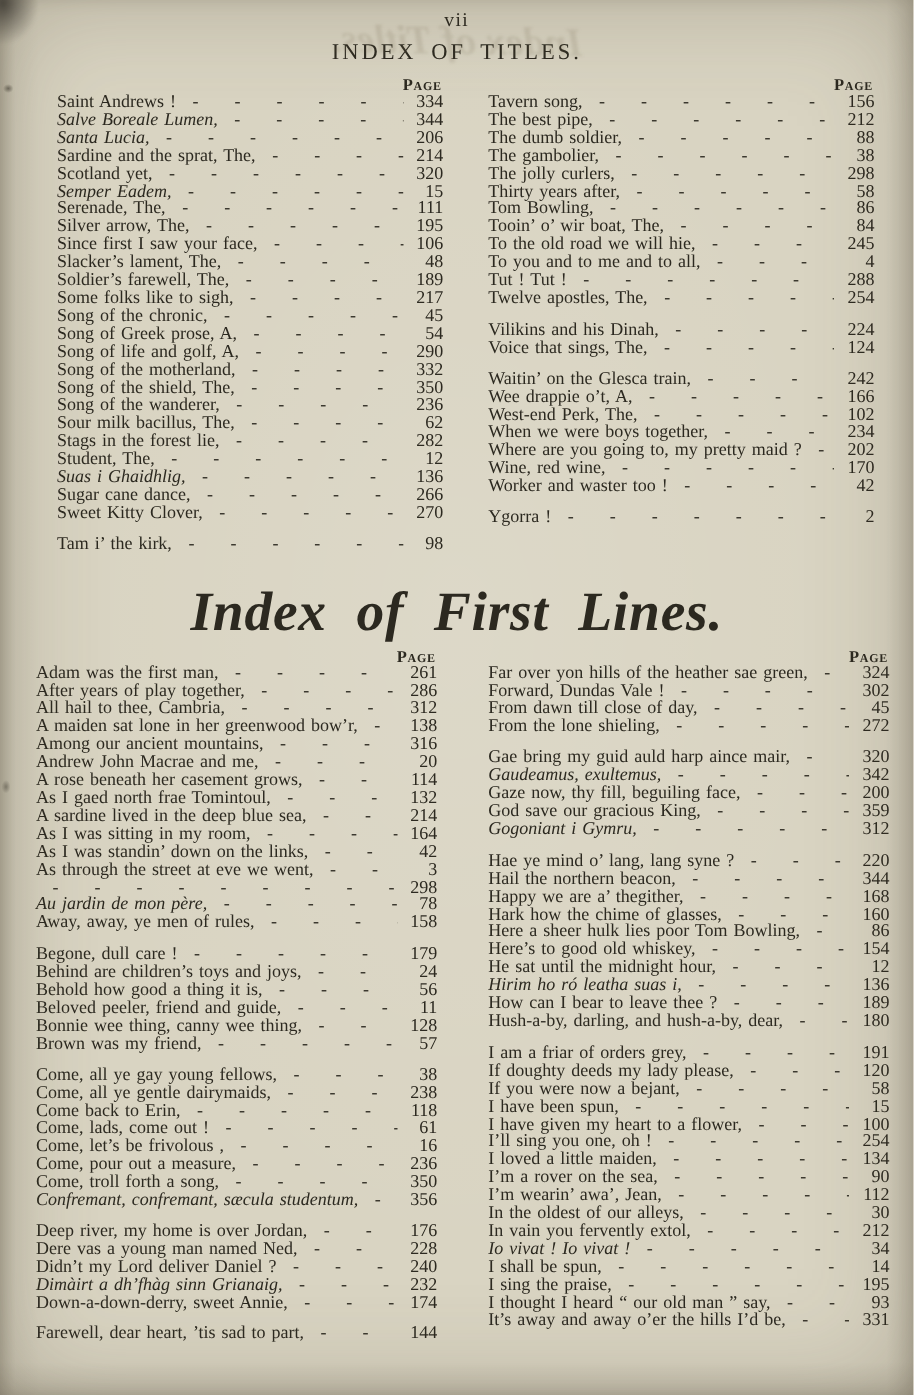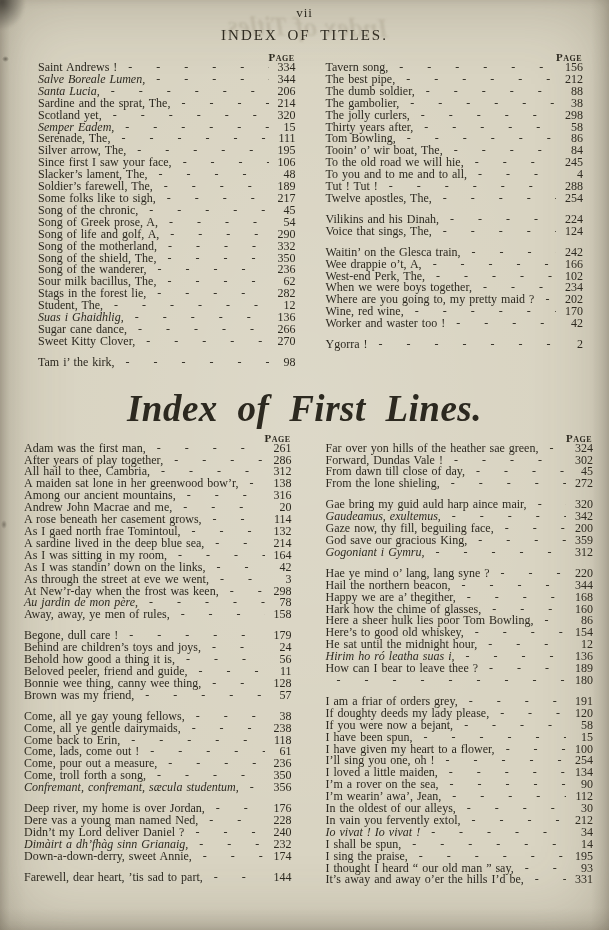--- a/index.html
+++ b/index.html
@@ -436,21 +436,20 @@
     <span class="p">42</span>
   </div>
 
   <div class="row">
     <span class="t">As through the street at eve we went,</span>
     <span class="leader"></span>
     <span class="p">3</span>
   </div>
 
   <div class="row">
-    <span class="t">At New’r-day when the frost was keen,</span>
     <span class="leader"></span>
     <span class="p">298</span>
   </div>
 
   <div class="row">
     <span class="t it">Au jardin de mon père,</span>
     <span class="leader"></span>
     <span class="p">78</span>
   </div>
 
@@ -515,20 +514,25 @@
     <span class="leader"></span>
     <span class="p">118</span>
   </div>
 
   <div class="row">
     <span class="t">Come, lads, come out !</span>
     <span class="leader"></span>
     <span class="p">61</span>
   </div>
 
+  <div class="row">
+    <span class="t">Come, let’s be frivolous  ,</span>
+    <span class="leader"></span>
+    <span class="p">16</span>
+  </div>
 
   <div class="row">
     <span class="t">Come, pour out a measure,</span>
     <span class="leader"></span>
     <span class="p">236</span>
   </div>
 
   <div class="row">
     <span class="t">Come, troll forth a song,</span>
     <span class="leader"></span>
@@ -690,20 +694,21 @@
     <span class="p">136</span>
   </div>
 
   <div class="row">
     <span class="t">How can I bear to leave thee ?</span>
     <span class="leader"></span>
     <span class="p">189</span>
   </div>
 
   <div class="row">
+    <span class="t">Hush-a-by, darling, and hush-a-by, dear,</span>
     <span class="leader"></span>
     <span class="p">180</span>
   </div>
 </div>
           <div class="group">
   <div class="row">
     <span class="t">I am a friar of orders grey,</span>
     <span class="leader"></span>
     <span class="p">191</span>
   </div>

